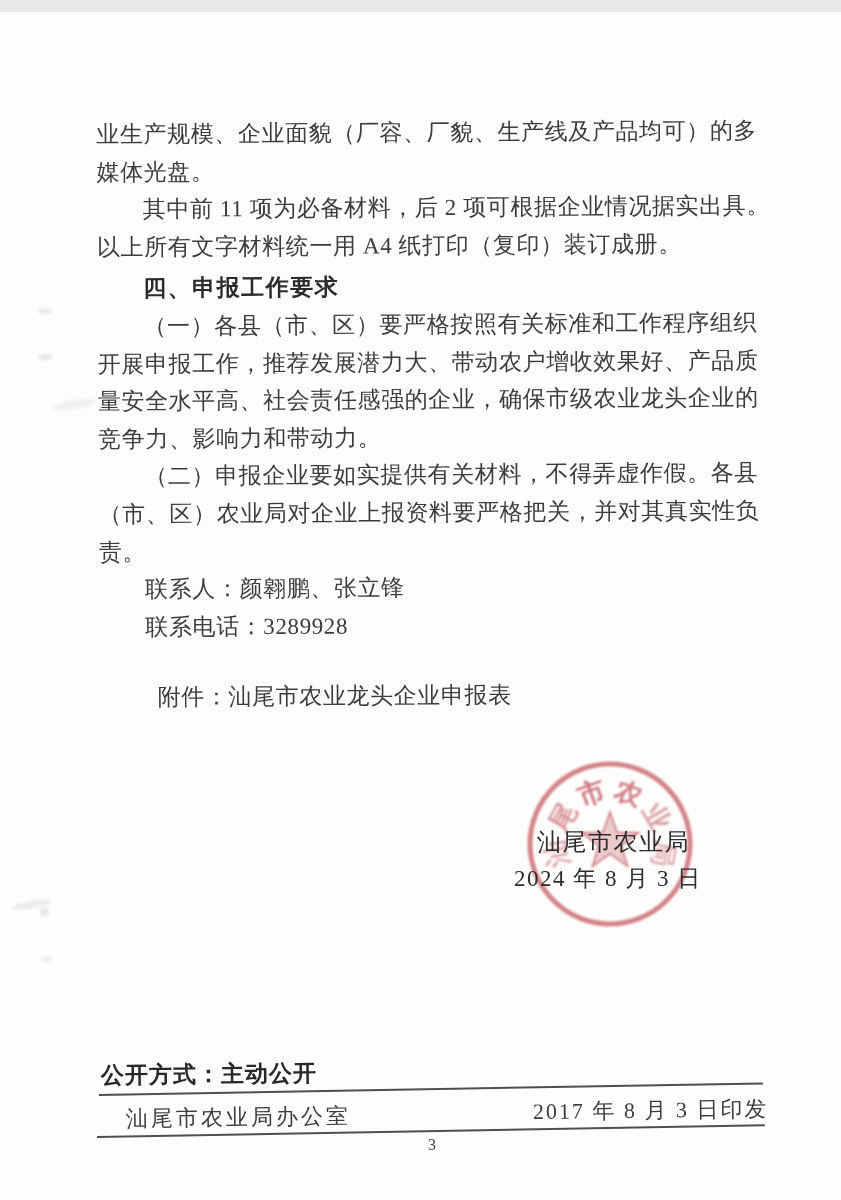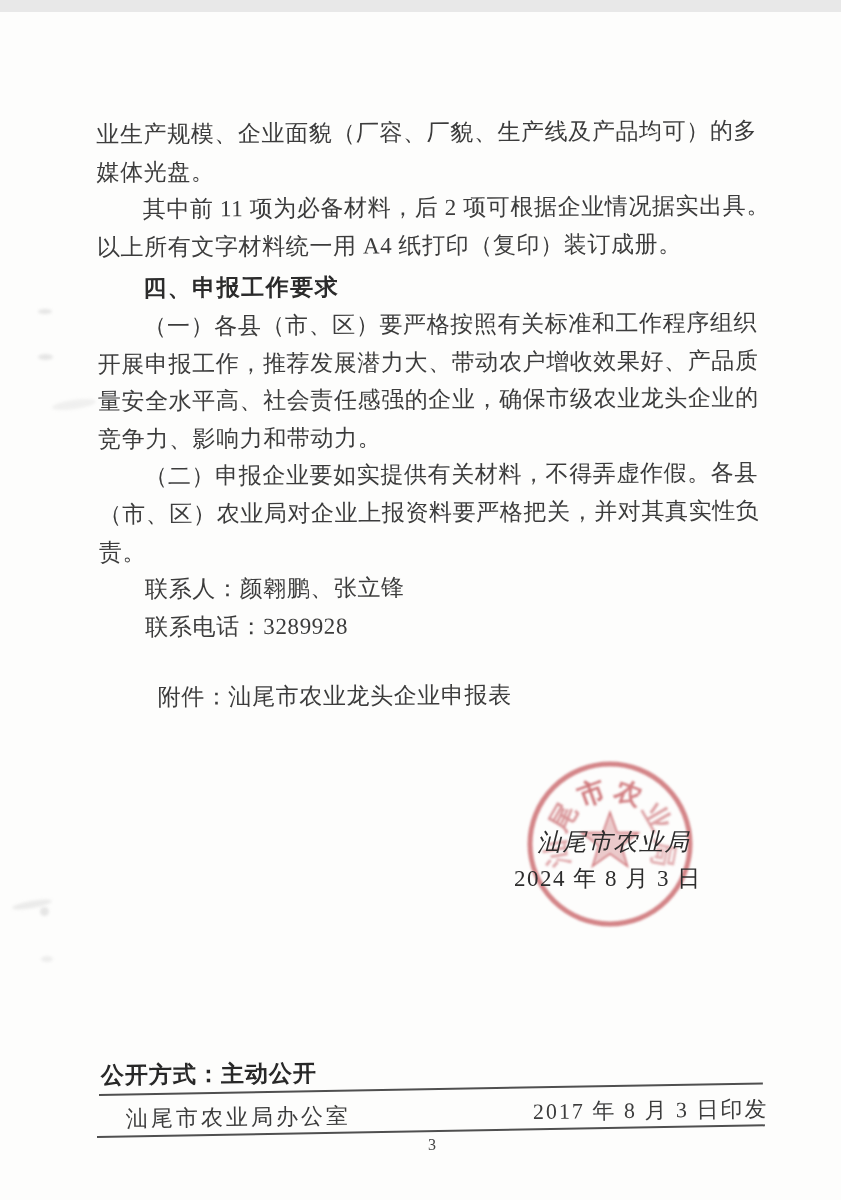--- a/index.html
+++ b/index.html
@@ -21,21 +21,21 @@
   .indent { padding-left:46px; }
   .heading {
     font-family:"Liberation Sans","DejaVu Sans",sans-serif;
     font-weight:bold; color:#2b2b2b; margin-top:4px; letter-spacing:1.5px;
   }
   .attachment { margin-top:33px; padding-left:58px; }
   
   .seal { position:absolute; left:525px; top:747px; width:170px; height:170px; z-index:1; }
   .sig-org {
     position:absolute; left:537px; top:814px; z-index:2;
-    font-size:24px; letter-spacing:1.5px; color:#2d2d2d; white-space:nowrap;font-style:italic;
+    font-size:24px; letter-spacing:1.5px; color:#2d2d2d; white-space:nowrap;
   }
   .sig-date {
     position:absolute; left:514px; top:851px; z-index:2;
     font-size:23px; letter-spacing:1.5px; color:#2d2d2d; white-space:nowrap;
   }
   
   .pub-line {
     position:absolute; left:101px; top:1048px;
     font-family:"Liberation Sans","DejaVu Sans",sans-serif;
     font-weight:bold; font-size:23px; letter-spacing:1px; color:#282828;

